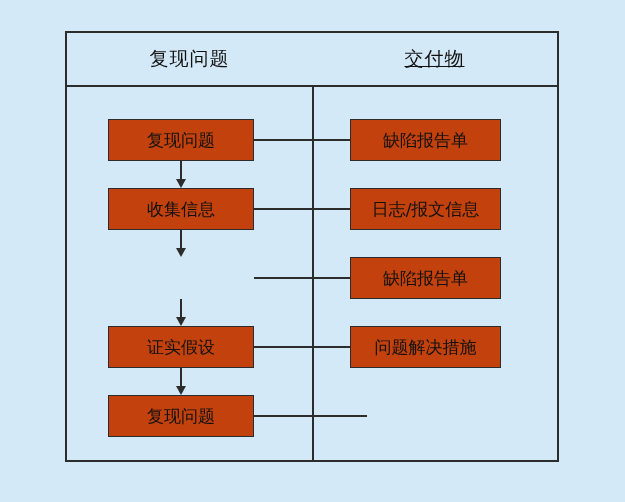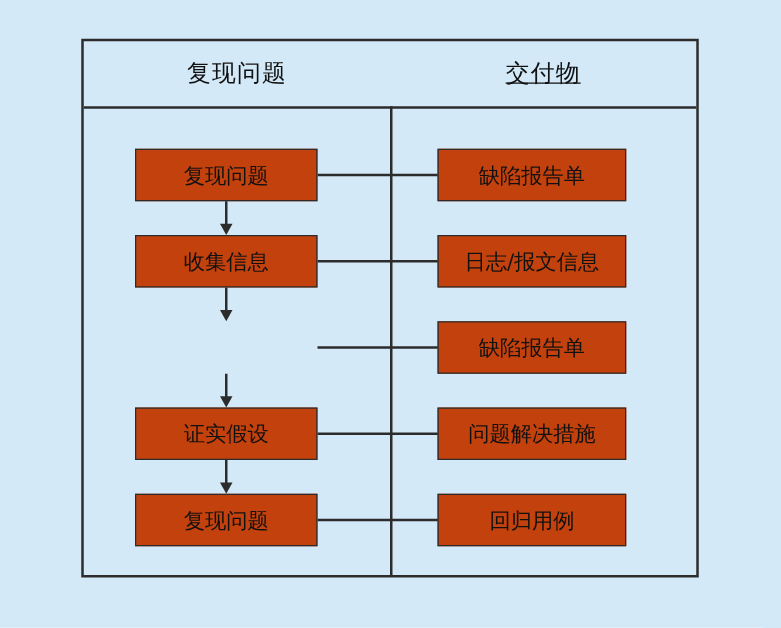--- a/index.html
+++ b/index.html
@@ -149,18 +149,15 @@
   <div class="arrow" style="top:368px">
     <div class="arrow-line"></div>
     <div class="arrow-head"></div>
   </div>
 
   <div class="row" style="top:395px">
     <div class="connector"></div>
     <div class="box step-box">
       <span>复现问题</span>
     </div>
-    <div class="box deliverable-box">
-      <span>回归用例</span>
-    </div>
   </div>
 
 </div>
 
 </body></html>

